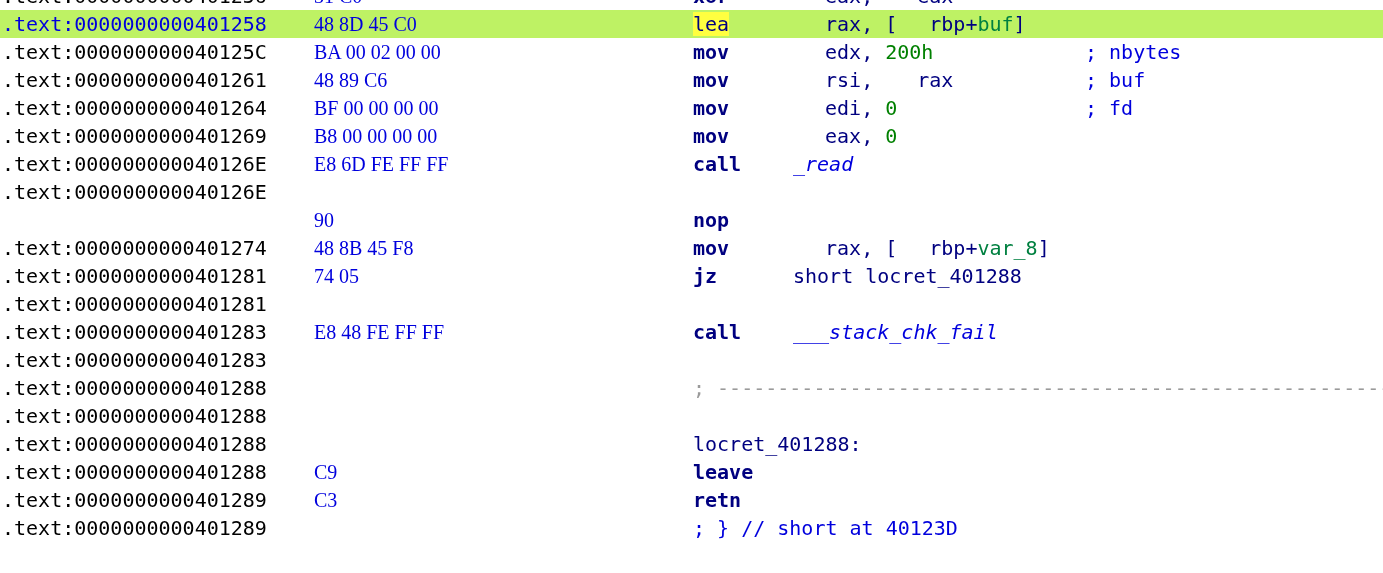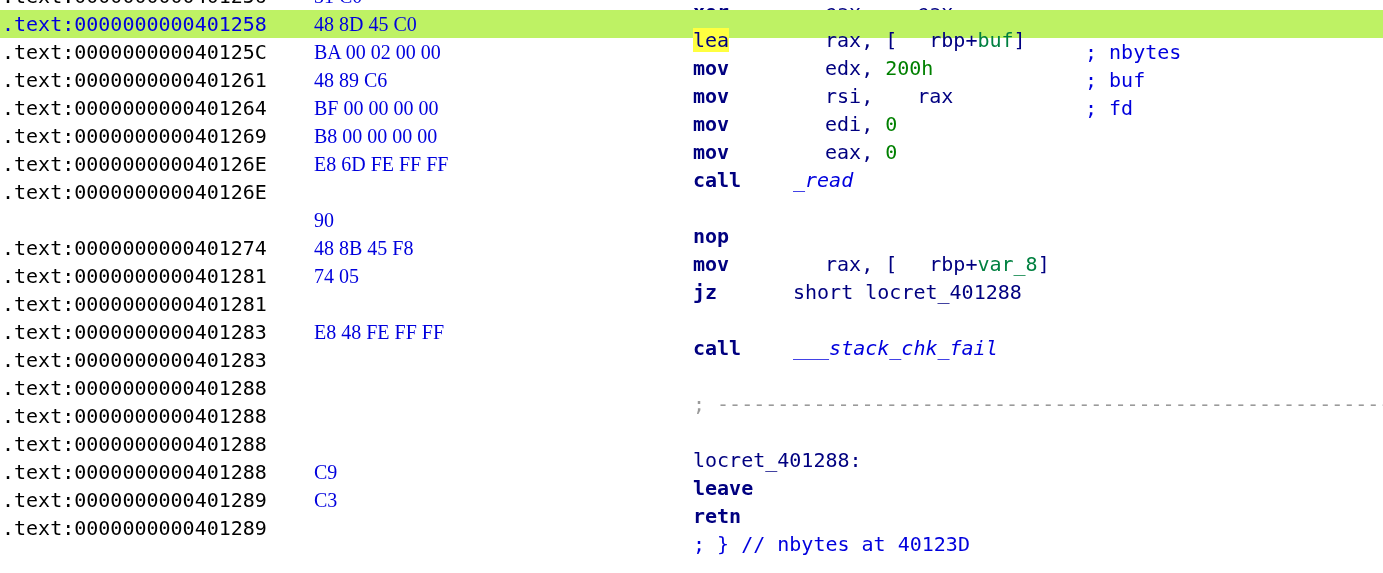--- a/index.html
+++ b/index.html
@@ -48,21 +48,21 @@
     position: absolute;
     left: 314px;
     top: 0;
     color: #0000dd;
     font-family: Liberation Serif, serif;
   }
 
   .code {
     position: absolute;
     left: 693px;
-    top: 16px;
+    top: 0;
   }
 
   .cmt-col {
     position: absolute;
     left: 1085px;
     top: 0;
   }
 
   
   .mnem   { color: #000080; font-weight: bold; }
@@ -101,14 +101,14 @@
     <div class="row"><span class="addr">.text:0000000000401274</span><span class="bytes">48 8B 45 F8</span><span class="code"><span class="mnem">mov</span><span class="ops"><span class="reg">rax</span><span class="punct">,</span><span class="punct"> </span><span class="punct">[</span><span class="reg">rbp</span><span class="punct">+</span><span class="var">var_8</span><span class="punct">]</span></span></span></div>
     <div class="row"><span class="addr">.text:0000000000401281</span><span class="bytes">74 05</span><span class="code"><span class="mnem">jz</span><span class="ops"><span class="locref">short</span><span class="punct"> </span><span class="locref">locret_401288</span></span></span></div>
     <div class="row"><span class="addr">.text:0000000000401281</span><span class="code"></span></div>
     <div class="row"><span class="addr">.text:0000000000401283</span><span class="bytes">E8 48 FE FF FF</span><span class="code"><span class="mnem">call</span><span class="ops"><span class="xref">___stack_chk_fail</span></span></span></div>
     <div class="row"><span class="addr">.text:0000000000401283</span><span class="code"></span></div>
     <div class="row"><span class="addr">.text:0000000000401288</span><span class="code"><span class="sep">; ------------------------------------------------------------------------------------------</span></span></div>
     <div class="row"><span class="addr">.text:0000000000401288</span><span class="code"></span></div>
     <div class="row"><span class="addr">.text:0000000000401288</span><span class="code"><span class="label">locret_401288:</span></span></div>
     <div class="row"><span class="addr">.text:0000000000401288</span><span class="bytes">C9</span><span class="code"><span class="mnem">leave</span><span class="ops"></span></span></div>
     <div class="row"><span class="addr">.text:0000000000401289</span><span class="bytes">C3</span><span class="code"><span class="mnem">retn</span><span class="ops"></span></span></div>
-    <div class="row"><span class="addr">.text:0000000000401289</span><span class="code"><span class="autocmt">; } // nbytes at 40123D</span></span></div>
+    <div class="row"><span class="addr">.text:0000000000401289</span><span class="code"><span class="autocmt">; } // short at 40123D</span></span></div>
   </div>
 
 </body></html>

